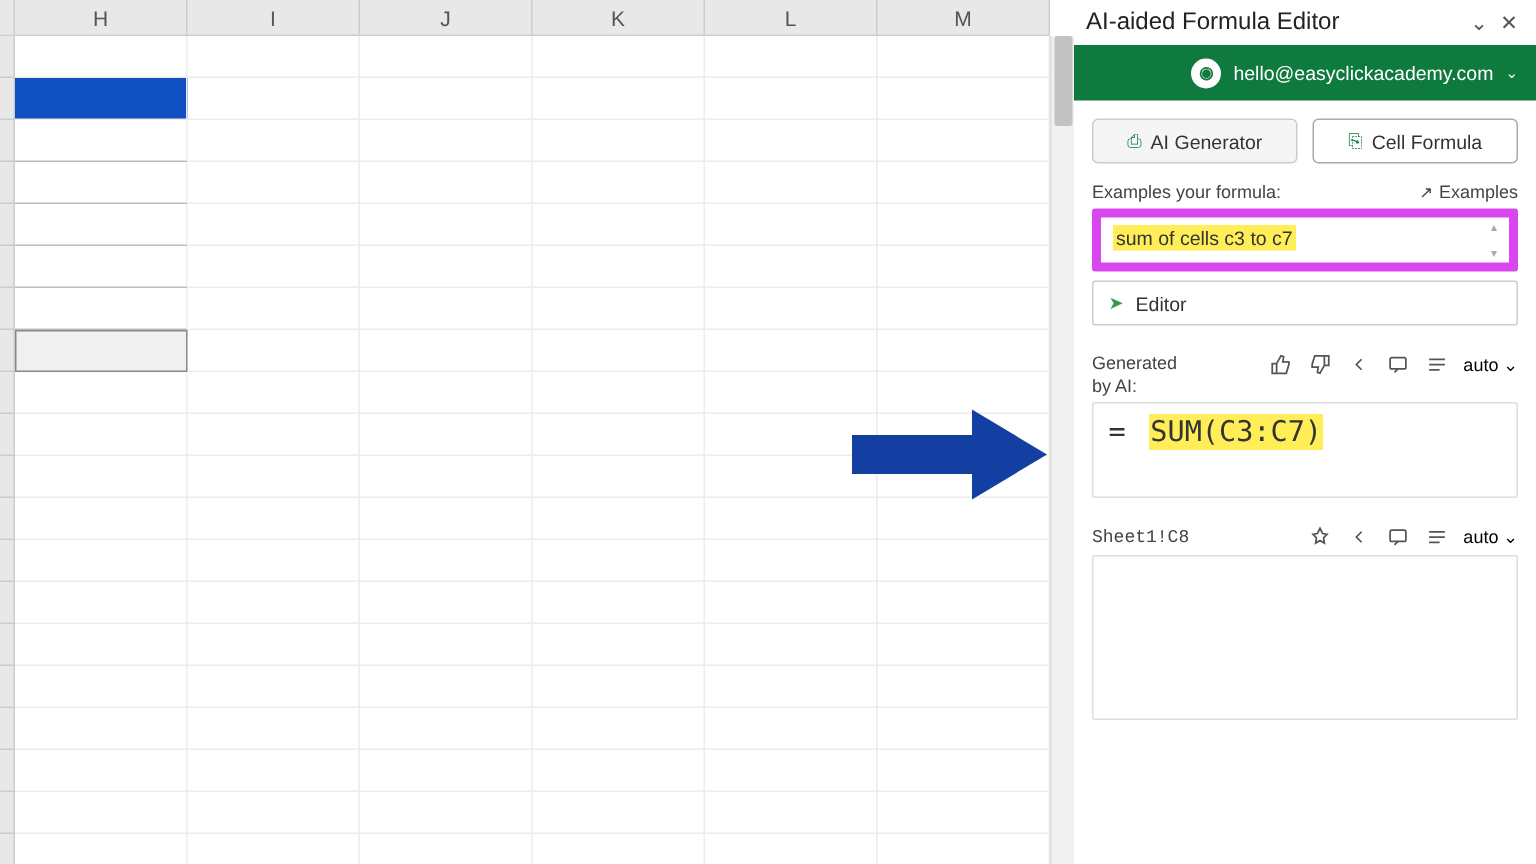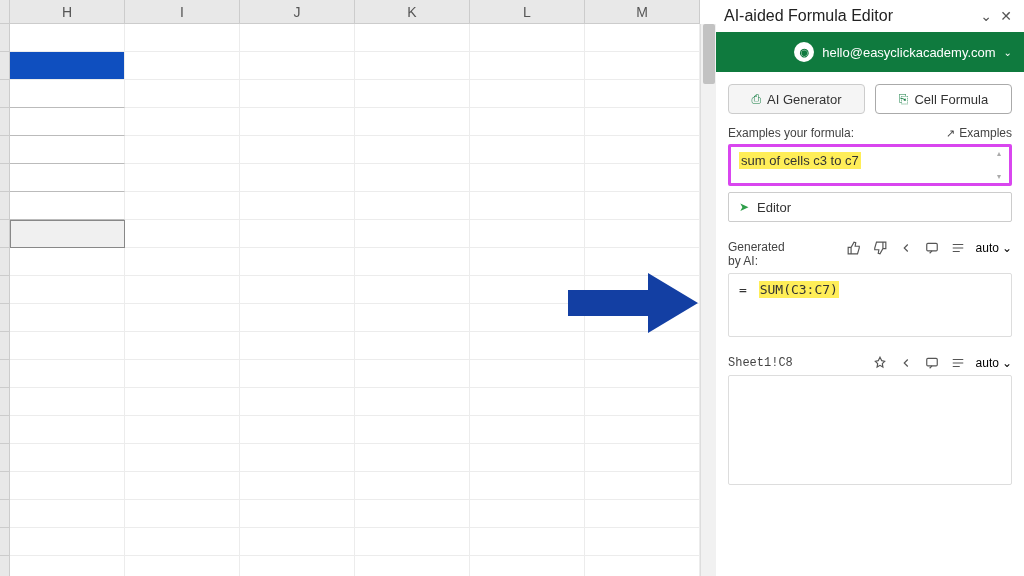--- a/index.html
+++ b/index.html
@@ -18,54 +18,54 @@
 .rows .row.r4 .cell.first,
 .rows .row.r5 .cell.first,
 .rows .row.r6 .cell.first,
 .rows .row.r7 .cell.first { border-bottom: 1px solid #bbb; }
 
 .vscroll { position: absolute; left: 700px; top: 24px; width: 16px; height: 552px; background: #f1f1f1; border-left: 1px solid #ddd; }
 .vscroll .thumb { position: absolute; left: 2px; top: 0; width: 12px; height: 60px; background: #c2c2c2; border-radius: 2px; }
 
 .arrow { position: absolute; left: 568px; top: 268px; width: 130px; height: 70px; }
 
-.panel { position: absolute; left: 716px; top: 0; width: 308px; height: 576px; background: #fff; display: flex; flex-direction: column; }
+.panel { position: absolute; left: 716px; top: 0; width: 308px; height: 480px; background: #fff; display: flex; flex-direction: column; }
 .panel-hdr { display: flex; align-items: center; height: 32px; padding: 0 8px; }
 .panel-hdr .title { flex: 1; font-size: 16px; font-weight: 400; color: #222; }
 .panel-hdr .ic { width: 20px; height: 20px; display: flex; align-items: center; justify-content: center; color: #555; cursor: pointer; font-size: 14px; }
 
 .account { height: 40px; background: #0f7a3e; display: flex; align-items: center; justify-content: flex-end; padding: 0 12px; color: #fff; font-size: 13px; gap: 8px; }
 .account .avatar { width: 20px; height: 20px; border-radius: 50%; background: #fff; color: #0f7a3e; display: flex; align-items: center; justify-content: center; font-size: 11px; font-weight: bold; }
 .account .chev { font-size: 10px; }
 
 .tabs { display: flex; gap: 10px; padding: 12px 12px 8px; }
 .tab { flex: 1; height: 30px; border: 1px solid #ccc; border-radius: 4px; background: #f5f5f5; display: flex; align-items: center; justify-content: center; gap: 6px; font-size: 13px; color: #333; cursor: pointer; }
 .tab.active { background: #fff; border-color: #aaa; }
 .tab .ticon { color: #0f7a3e; font-size: 12px; }
 
 .section { padding: 4px 12px; }
 .lblrow { display: flex; align-items: center; justify-content: space-between; margin-bottom: 4px; }
 .lbl { font-size: 12px; color: #444; }
 .examples { font-size: 12px; color: #444; display: flex; align-items: center; gap: 4px; cursor: pointer; }
 .examples .eicon { font-size: 11px; }
 
-.describe-box { border: 3px solid #d946ef; border-radius: 2px; padding: 6px 8px; min-height: 42px; font-size: 13px; position: relative; }
+.describe-box { border: 6px solid #d946ef; border-radius: 2px; padding: 6px 8px; min-height: 42px; font-size: 13px; position: relative; }
 .hly { background: #ffee58; padding: 1px 2px; }
 .scrollhint { position: absolute; right: 2px; top: 2px; bottom: 2px; width: 10px; display: flex; flex-direction: column; justify-content: space-between; color: #aaa; font-size: 8px; }
 
 .submit { margin-top: 6px; border: 1px solid #ccc; border-radius: 2px; height: 30px; display: flex; align-items: center; padding: 0 10px; gap: 8px; cursor: pointer; font-size: 13px; }
 .submit .sicon { color: #2e9e4a; font-size: 12px; }
 
 .genrow { display: flex; align-items: flex-start; padding: 14px 12px 4px; gap: 5px; }
 .genlbl { font-size: 12px; color: #444; width: 64px; line-height: 1.2; }
 .genicons { display: flex; align-items: center; gap: 10px; flex: 1; justify-content: flex-end; color: #555; }
 .genicons .gi { width: 16px; height: 16px; cursor: pointer; display: flex; align-items: center; justify-content: center; }
 .auto { font-size: 12px; color: #000000; display: flex; align-items: center; gap: 3px; cursor: pointer; }
 
-.genout { margin: 0 12px; border: 1px solid #ddd; border-radius: 2px; padding: 8px 10px; min-height: 64px; font-size: 13px; font-family: Consolas, monospace; }
+.genout { margin: 0 12px; border: 1px solid #ddd; border-radius: 2px; padding: 8px 10px; min-height: 64px; font-size: 19px; font-family: Consolas, monospace; }
 .genout .eq { color: #333; margin-right: 4px; }
 .genout .fn { color: #333; }
 .genout .hly2 { background: #ffee58; padding: 1px 1px; }
 
 .refrow { display: flex; align-items: center; padding: 18px 12px 4px; gap: 8px; }
 .reflbl { font-size: 12px; color: #444; flex: 0 0 64px; font-family: Liberation Mono, monospace; }
 .reficons { display: flex; align-items: center; gap: 10px; flex: 1; justify-content: flex-end; color: #555; }
 .reficons .gi { width: 16px; height: 16px; cursor: pointer; display: flex; align-items: center; justify-content: center; }
 .refout { margin: 0 12px; border: 1px solid #ddd; border-radius: 2px; min-height: 110px; }
 

